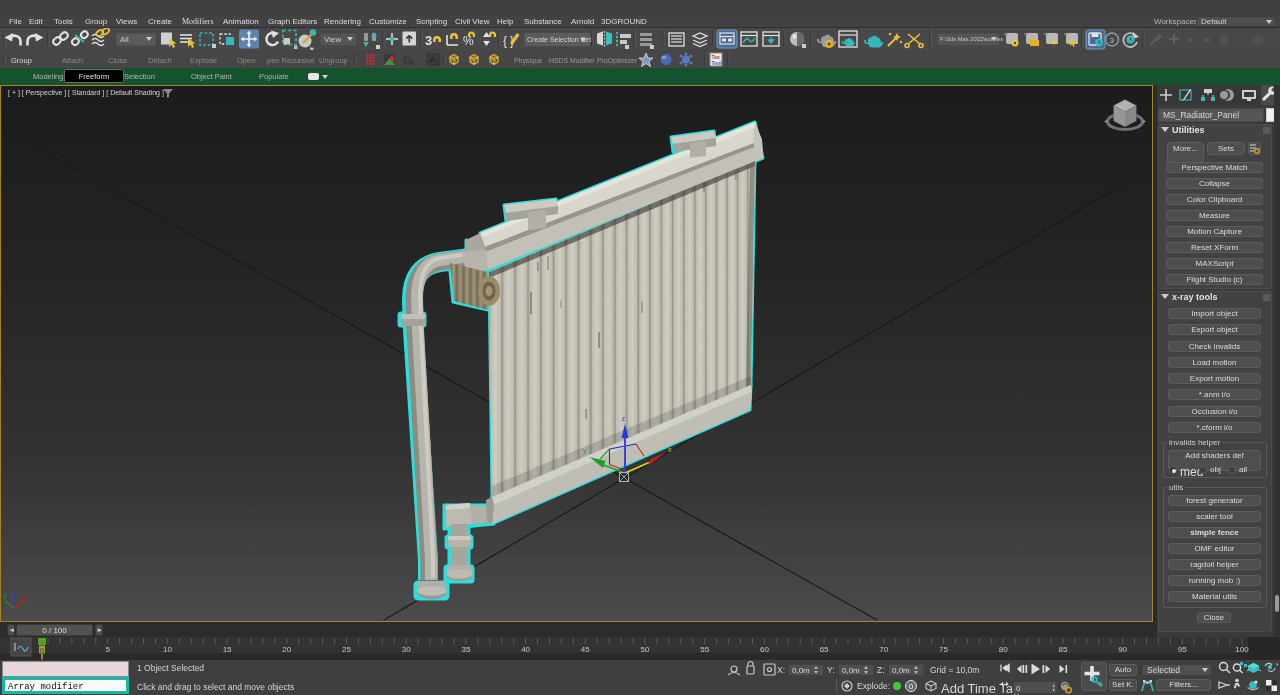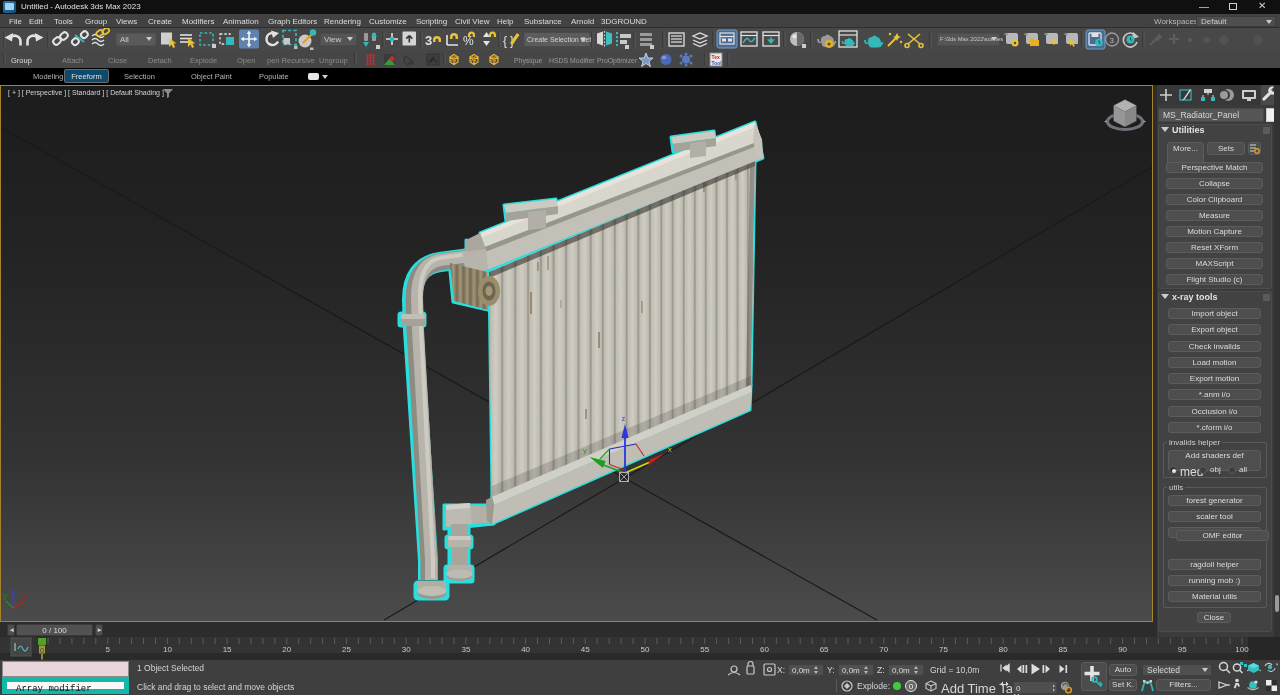--- a/index.html
+++ b/index.html
@@ -11,23 +11,23 @@
 
 
 #titlebar { left:0; top:0; width:1280px; height:14px; background:#101010; }
 #titlebar .t { left:21px; top:1px; font-size:10px; color:#e8e8e8; }
 
 #menubar { left:0; top:14px; width:1280px; height:14px; background:#424242; border-bottom:1px solid #2e2e2e;}
 .menu { top:2.5px; font-size:8px; color:#dedede; }
 
 #tb1 { left:0; top:28px; width:1280px; height:22px; background:#484848; }
 #tb2 { left:0; top:50px; width:1280px; height:18px; background:#464646; }
-#ribbon { left:0; top:68px; width:1280px; height:17px; background:#000000; }
+#ribbon { left:0; top:68px; width:1280px; height:17px; background:#14532d; }
 .rtab { top:4px; font-size:7.5px; color:#b4b4b4; }
-#freeform { left:64px; top:69px; width:45px; height:14px; background:#0c4a6e; border-radius:2px; border:1px solid #6a6a6a;
+#freeform { left:64px; top:69px; width:60px; height:14px; background:#000000; border-radius:2px; border:1px solid #6a6a6a;
   font-size:7.5px; color:#e0e0e0; text-align:center; line-height:13px; }
 
 
 #vpborder { left:0; top:85px; width:1153px; height:537px; border:1px solid #a5832d; background:transparent; }
 #viewport { left:1px; top:86px; width:1151px; height:535px;
   background:linear-gradient(#1c1c1c, #232323 30%, #333333 70%, #4b4b4b); }
 #vplabel { left:8px; top:89px; font-size:7px; color:#d5d5d5; }
 
 
 #panel { left:1153px; top:85px; width:127px; height:552px; background:#3b3b3b; }
@@ -43,37 +43,29 @@
 #ruler { left:0; top:637px; width:1280px; height:23px; background:#333333; }
 #statusbar { left:0; top:660px; width:1280px; height:35px; background:#3f3f3f; }
 .fld { position:absolute; background:#4f4f4f; border:1px solid #404040; color:#d8d8d8;
   font-size:8px; line-height:11px; padding-left:3px; }
 .sbtxt { position:absolute; font-size:9px; color:#d5d5d5; }
 </style>
 </head>
 <body>
 <div id="app">
 
-  <div class="abs" id="titlebar">
-    <div class="abs" style="left:3px;top:1px;width:13px;height:12px;background:linear-gradient(135deg,#2a7ab8,#134a7a);border-radius:2px;"></div>
-    <div class="abs" style="left:5px;top:3px;width:9px;height:7px;background:#9ed4f0;border-radius:1px;"></div>
-    <div class="txt t" style="left:21px;top:2px;font-size:8px;color:#e0e0e0;">Untitled - Autodesk 3ds Max 2023</div>
-    <div class="txt" style="left:1199px;top:1px;color:#cfcfcf;font-size:10px;">—</div>
-    <div class="abs" style="left:1229px;top:3px;width:8px;height:7px;border:1px solid #cfcfcf;"></div>
-    <div class="txt" style="left:1258px;top:0px;color:#cfcfcf;font-size:10px;">✕</div>
-  </div>
 
   <div class="abs" id="menubar">
       <div class="txt menu" style="left:9px;">File</div>
       <div class="txt menu" style="left:29px;">Edit</div>
       <div class="txt menu" style="left:54px;">Tools</div>
       <div class="txt menu" style="left:85px;">Group</div>
       <div class="txt menu" style="left:116px;">Views</div>
       <div class="txt menu" style="left:148px;">Create</div>
-      <div class="txt menu" style="left:182px;">Modifiers</div>
+      <div class="txt menu" style="left:182px;font-family:Liberation Serif, serif;">Modifiers</div>
       <div class="txt menu" style="left:223px;">Animation</div>
       <div class="txt menu" style="left:268px;">Graph Editors</div>
       <div class="txt menu" style="left:324px;">Rendering</div>
       <div class="txt menu" style="left:369px;">Customize</div>
       <div class="txt menu" style="left:416px;">Scripting</div>
       <div class="txt menu" style="left:455px;">Civil View</div>
       <div class="txt menu" style="left:497px;">Help</div>
       <div class="txt menu" style="left:524px;">Substance</div>
       <div class="txt menu" style="left:571px;">Arnold</div>
       <div class="txt menu" style="left:601px;">3DGROUND</div>
@@ -640,21 +632,21 @@
   <div class="abs" style="left:1199px;top:466px;width:8px;height:8px;border-radius:50%;background:#3e3e3e;border:1px solid #5e5e5e;"></div>
   <div class="txt" style="left:1210px;top:465px;font-size:8px;color:#dcdcdc;">obj</div>
   <div class="abs" style="left:1228px;top:466px;width:8px;height:8px;border-radius:50%;background:#3e3e3e;border:1px solid #5e5e5e;"></div>
   <div class="txt" style="left:1239px;top:465px;font-size:8px;color:#dcdcdc;">all</div>
 
   <div class="grpbox" style="left:1163px;top:487px;width:104px;height:121px;"></div>
   <div class="grplab" style="left:1167px;top:483px;">utils</div>
   <div class="pbtn" style="left:1168px;top:495px;width:93px;height:11px;line-height:9px;">forest generator</div>
   <div class="pbtn" style="left:1168px;top:511px;width:93px;height:11px;line-height:9px;">scaler tool</div>
   <div class="pbtn" style="left:1168px;top:527px;width:93px;height:11px;line-height:9px;font-weight:bold;">simple fence</div>
-  <div class="pbtn" style="left:1168px;top:530px;width:93px;height:11px;line-height:9px;margin-left:8px;">OMF editor</div>
+  <div class="pbtn" style="left:1168px;top:543px;width:93px;height:11px;line-height:9px;">OMF editor</div>
   <div class="pbtn" style="left:1168px;top:559px;width:93px;height:11px;line-height:9px;">ragdoll helper</div>
   <div class="pbtn" style="left:1168px;top:575px;width:93px;height:11px;line-height:9px;">running mob :)</div>
   <div class="pbtn" style="left:1168px;top:591px;width:93px;height:11px;line-height:9px;">Material utils</div>
   <div class="pbtn" style="left:1197px;top:612px;width:34px;height:11px;line-height:9px;">Close</div>
 
   <div class="abs" style="left:1274px;top:85px;width:6px;height:552px;background:#323232;"></div>
   <div class="abs" style="left:1275px;top:595px;width:4px;height:17px;background:#9a9a9a;border-radius:2px;"></div>
 
   <div class="abs" id="slider-row"></div>
   <div class="abs" style="left:7px;top:624px;width:8px;height:12px;background:#4e4e4e;border:1px solid #3a3a3a;border-radius:2px;"></div>
@@ -799,21 +791,21 @@
     <path d="M18,12 q2.5,-6 5,0 q2.5,5 5,-2" stroke="#5ab8c8" stroke-width="1.2" fill="none"></path>
 
     <rect x="37.5" y="0.5" width="9" height="8" fill="#55a028" stroke="#203a10"></rect>
     <rect x="39" y="8.5" width="6" height="8" fill="#9a9a40"></rect>
     <text x="40" y="15.5" font-size="7" fill="#4a4a20">0</text>
     <rect x="41" y="16.5" width="2" height="6" fill="#8a8a3a"></rect>
   </svg>
   <div class="abs" id="statusbar"></div>
 
   <div class="abs" style="left:2px;top:661px;width:127px;height:16px;background:#e9d6da;border:1px solid #8a8a8a;"></div>
-  <div class="abs" style="left:2px;top:677px;width:127px;height:17px;background:#fbf9f9;border:5px solid #14b8a6;font-family:'Liberation Mono',monospace;font-size:9px;color:#111111;line-height:15px;padding-left:9px;">Array modifier</div>
+  <div class="abs" style="left:2px;top:677px;width:127px;height:17px;background:#fbf9f9;border:3px solid #14b8a6;font-family:'Liberation Mono',monospace;font-size:9px;color:#111111;line-height:15px;padding-left:3px;">Array modifier</div>
   <div class="txt sbtxt" style="left:137px;top:663px;font-size:8.5px;">1 Object Selected</div>
   <div class="txt sbtxt" style="left:137px;top:682px;font-size:8.5px;">Click and drag to select and move objects</div>
 
   <svg class="abs" style="left:720px;top:660px;" width="300" height="35" viewBox="0 0 300 35">
     <g stroke="#c8c8c8" stroke-width="1.2" fill="none">
       <circle cx="14" cy="9" r="3"></circle>
       <path d="M8,15 q6,-5 12,0"></path>
       <rect x="27" y="6" width="7" height="8" rx="1"></rect>
       <path d="M28,6 v-2 a2.5,2.5 0 0 1 5,0 v2"></path>
       <rect x="44" y="4" width="11" height="11" rx="1"></rect>

